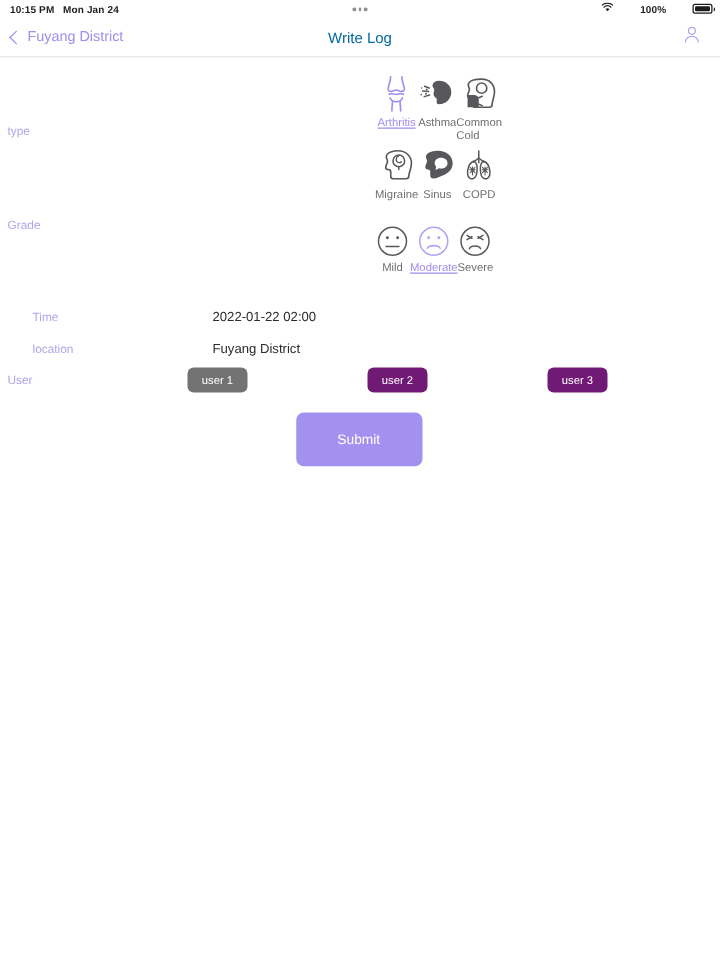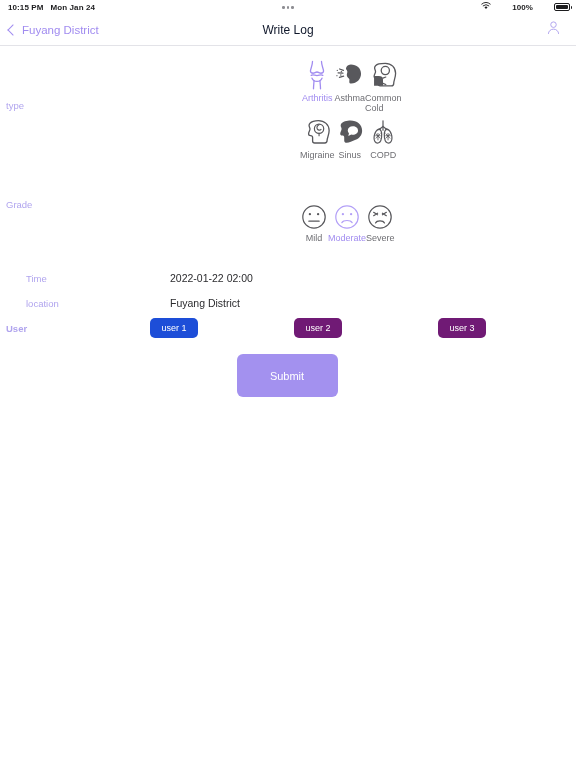--- a/index.html
+++ b/index.html
@@ -109,21 +109,21 @@
     width: 7px; height: 7px;
     border-left: 1.6px solid #a18cf0;
     border-bottom: 1.6px solid #a18cf0;
     transform: rotate(45deg);
     margin-bottom: 0px;
   }
   .nav-title {
     position: absolute;
     left: 0; right: 0;
     text-align: center;
-    color: #0f172a;
+    color: #0369a1;
     font-size: 12px;
     pointer-events: none;
   }
   .nav-user {
     margin-left: auto;
     margin-right: 14px;
     cursor: pointer;
     display: flex;
     align-items: center;
   }
@@ -163,21 +163,21 @@
     height: 34px;
     display: flex;
     align-items: center;
     justify-content: center;
   }
   .cell .cap {
     font-size: 9px;
     color: #6e6e73;
     margin-top: 1px;
   }
-  .cell.sel .cap { color: #a18cf0; }
+  .cell.sel .cap { color: #a18cf0; text-decoration: underline; }
 
   .grade-grid {
     margin: 0 145px 0 150px;
     padding-top: 6px;
     text-align: center;
   }
   .grade-cell { height: 46px; }
   .grade-cell .ico { height: 30px; }
 
   
@@ -212,21 +212,21 @@
     border-radius: 5px;
     display: flex;
     align-items: center;
     justify-content: center;
     font-size: 9px;
     color: #ffffff;
     background: #701a75;
     cursor: pointer;
     user-select: none;
   }
-  .pill.active { background: #1d4ed8; }
+  .pill.active { background: #737373; }
 
   .submit-row {
     display: flex;
     justify-content: center;
     padding-top: 13px;
     padding-right: 2px;
   }
   .submit-btn {
     width: 101px;
     height: 43px;
@@ -377,21 +377,21 @@
               <path d="M20.4 16.5 L20.4 23.5 M18 19 L22.8 19 M18.2 17 L22.4 21.6 M22.4 17 L18.2 21.6" stroke-width="0.9"></path>
             </g>
           </svg>
         </div>
         <div class="cap">COPD</div>
       </div>
 
     </div>
   </div>
 
-  <div style="position:relative; margin-top:24px;">
+  <div style="position:relative; ">
     <div class="row-label" style="top:3px;">Grade</div>
 
     <div class="grid grade-grid">
 
       <div class="cell grade-cell">
         <div class="ico">
           <svg width="28" height="28" viewBox="0 0 30 30">
             <circle cx="15" cy="15" r="12" fill="none" stroke="#58585c" stroke-width="1.3"></circle>
             <circle cx="10.6" cy="12" r="1.25" fill="#58585c"></circle>
             <circle cx="19.4" cy="12" r="1.25" fill="#58585c"></circle>
@@ -434,21 +434,21 @@
     <div class="row-label" style="top:8px;">Time</div>
     <div class="field-value">2022-01-22 02:00</div>
   </div>
 
   <div class="field-row">
     <div class="row-label" style="top:8px;">location</div>
     <div class="field-value">Fuyang District</div>
   </div>
 
   <div class="user-row">
-    <div class="row-label" style="top:8px;font-weight:bold;">User</div>
+    <div class="row-label" style="top:8px;">User</div>
     <div class="user-btns">
       <div class="pill active">user 1</div>
       <div class="pill">user 2</div>
       <div class="pill">user 3</div>
     </div>
   </div>
 
   <div class="submit-row">
     <div class="submit-btn">Submit</div>
   </div>

